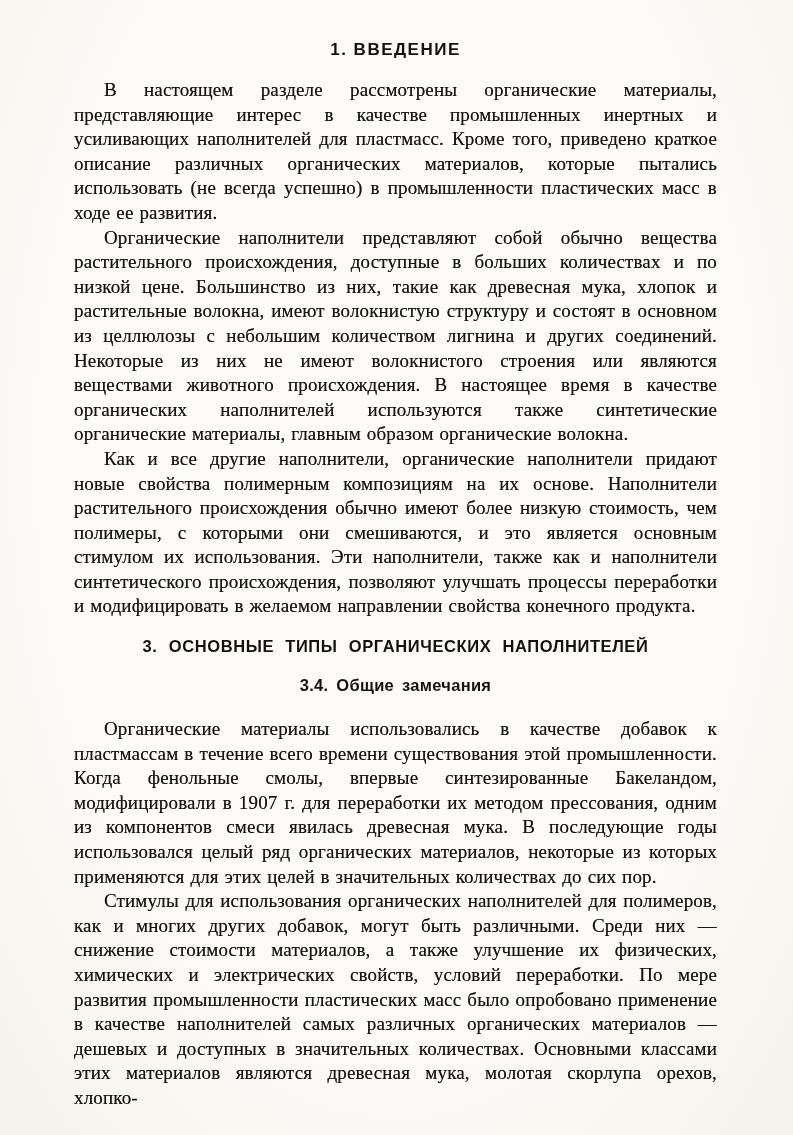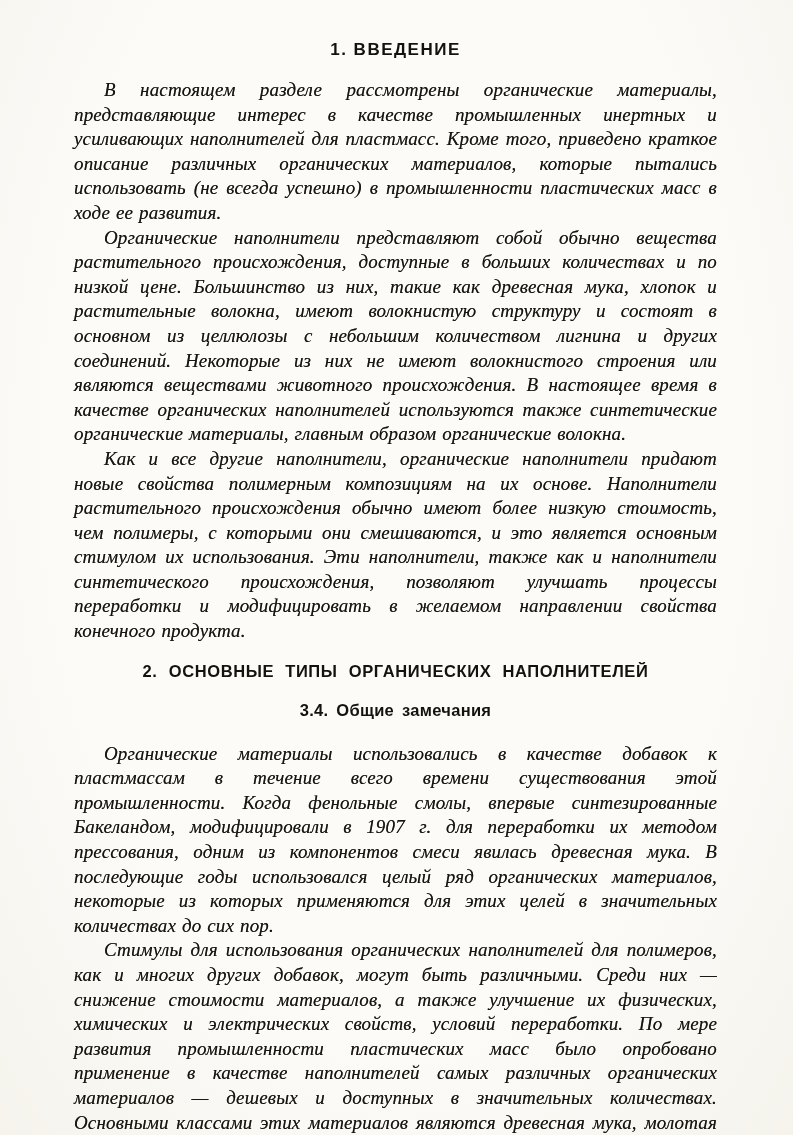--- a/index.html
+++ b/index.html
@@ -45,38 +45,37 @@
   .body-text p {
     margin: 0;
     text-align: justify;
     text-indent: 30px;
     font-size: 19px;
     line-height: 24.6px;
     letter-spacing: 0.15px;
     word-spacing: 1px;
     text-shadow: 0 0 0.35px rgba(20, 14, 8, 0.65);
     hyphens: auto;
-    font-style: italic;
     -webkit-hyphens: auto;
   }
 </style>
 </head>
 <body>
 
 <div class="page">
 
   <h1 class="heading">1. ВВЕДЕНИЕ</h1>
 
   <div class="body-text">
     <p>В настоящем разделе рассмотрены органические материалы, представляющие интерес в качестве промышленных инертных и усиливающих наполнителей для пластмасс. Кроме того, приведено краткое описание различных органических материалов, которые пытались использовать (не всегда успешно) в промышленности пластических масс в ходе ее развития.</p>
     <p>Органические наполнители представляют собой обычно вещества растительного происхождения, доступные в больших количествах и по низкой цене. Большинство из них, такие как древесная мука, хлопок и растительные волокна, имеют волокнистую структуру и состоят в основном из целлюлозы с небольшим количеством лигнина и других соединений. Некоторые из них не имеют волокнистого строения или являются веществами животного происхождения. В настоящее время в качестве органических наполнителей используются также синтетические органические материалы, главным образом органические волокна.</p>
     <p>Как и все другие наполнители, органические наполнители придают новые свойства полимерным композициям на их основе. Наполнители растительного происхождения обычно имеют более низкую стоимость, чем полимеры, с которыми они смешиваются, и это является основным стимулом их использования. Эти наполнители, также как и наполнители синтетического происхождения, позволяют улучшать процессы переработки и модифицировать в желаемом направлении свойства конечного продукта.</p>
   </div>
 
-  <h2 class="heading">2. ОСНОВНЫЕ ТИПЫ ОРГАНИЧЕСКИХ НАПОЛНИТЕЛЕЙ</h2>
+  <h2 class="heading">3. ОСНОВНЫЕ ТИПЫ ОРГАНИЧЕСКИХ НАПОЛНИТЕЛЕЙ</h2>
 
   <h3 class="heading">3.4. Общие замечания</h3>
 
   <div class="body-text">
     <p>Органические материалы использовались в качестве добавок к пластмассам в течение всего времени существования этой промышленности. Когда фенольные смолы, впервые синтезированные Бакеландом, модифицировали в 1907 г. для переработки их методом прессования, одним из компонентов смеси явилась древесная мука. В последующие годы использовался целый ряд органических материалов, некоторые из которых применяются для этих целей в значительных количествах до сих пор.</p>
     <p>Стимулы для использования органических наполнителей для полимеров, как и многих других добавок, могут быть различными. Среди них — снижение стоимости материалов, а также улучшение их физических, химических и электрических свойств, условий переработки. По мере развития промышленности пластических масс было опробовано применение в качестве наполнителей самых различных органических материалов — дешевых и доступных в значительных количествах. Основными классами этих материалов являются древесная мука, молотая скорлупа орехов, хлопко-</p>
   </div>
 
 </div>
 

